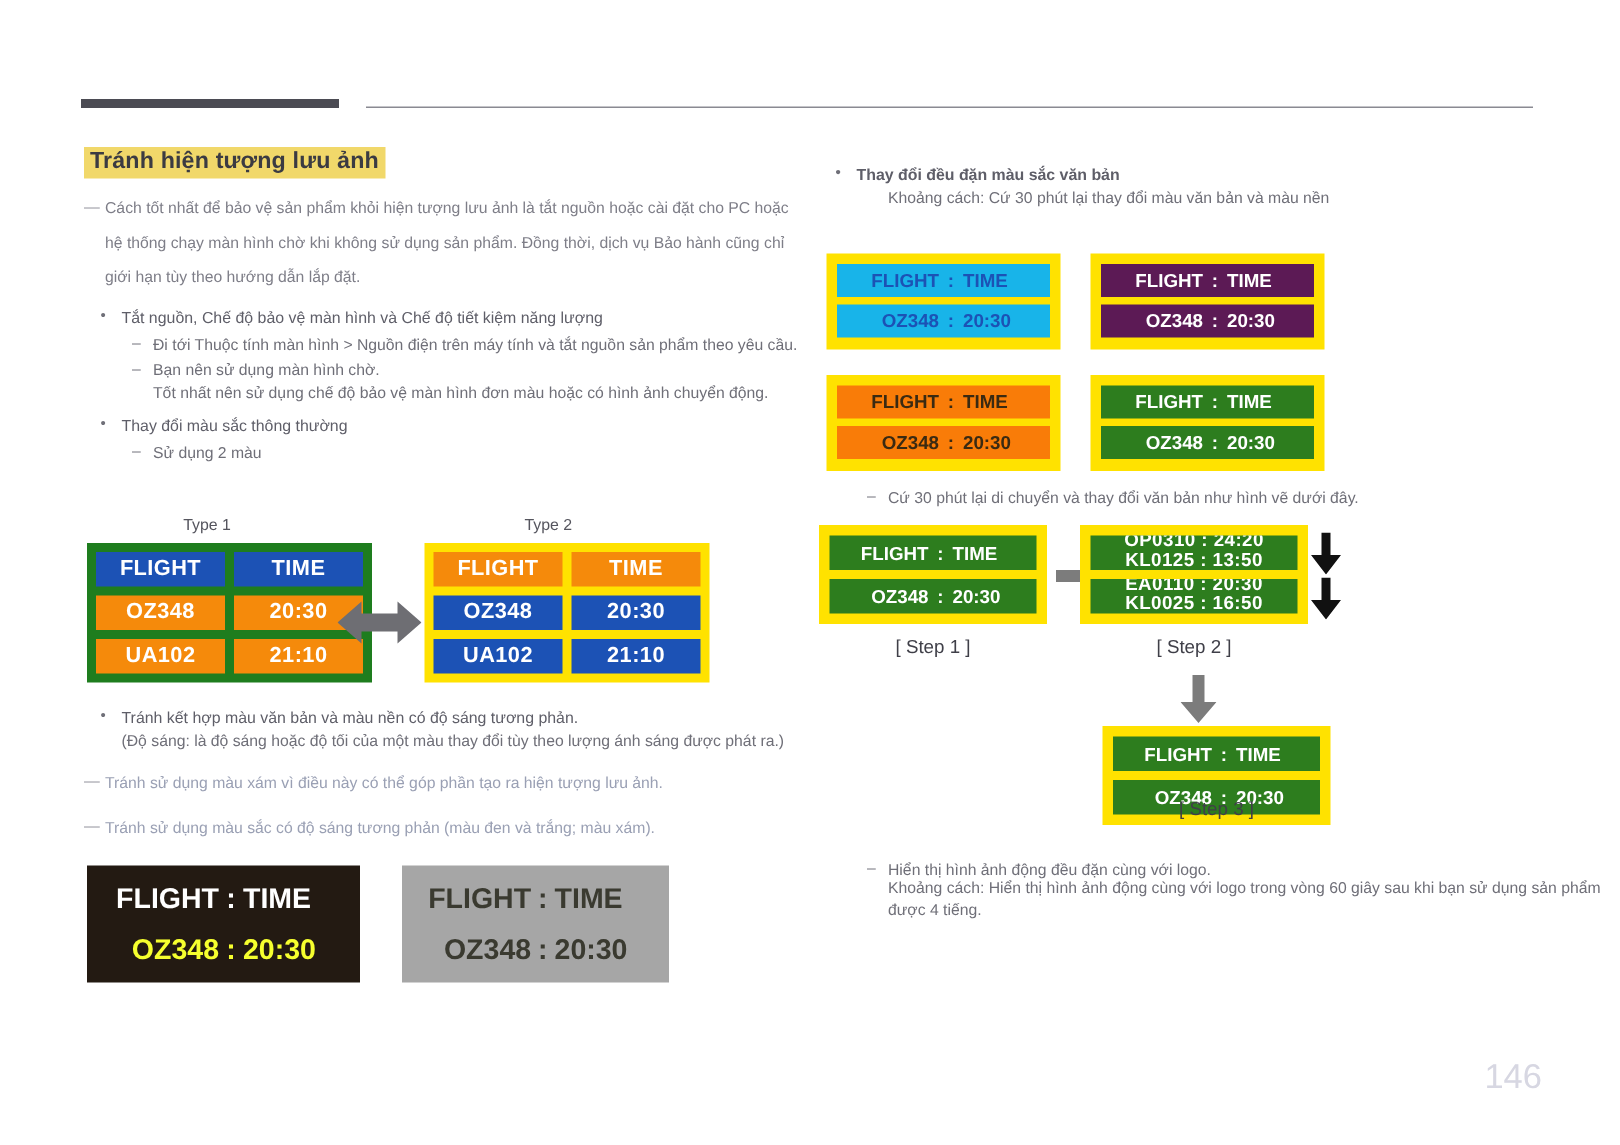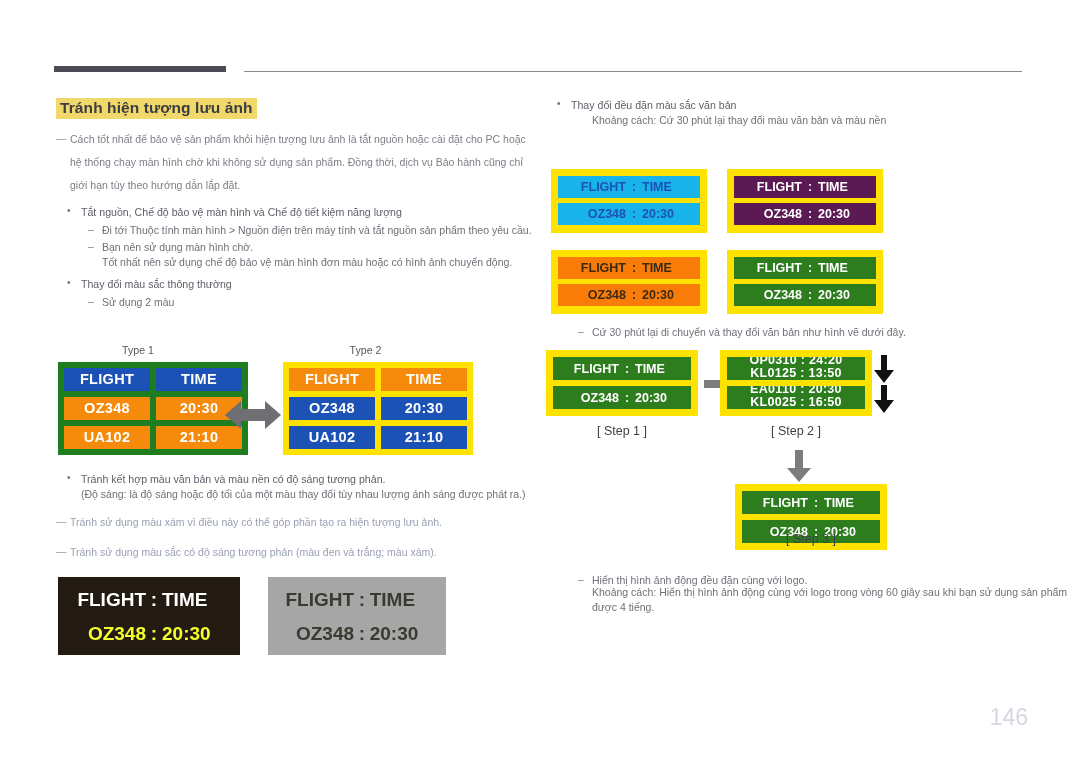--- a/index.html
+++ b/index.html
@@ -145,21 +145,21 @@
       <div class="cell c-time" style="background:#1c52b5;color:#ffffff;">20:30</div>
     </div>
     <div class="row">
       <div class="cell c-flight" style="background:#1c52b5;color:#ffffff;">UA102</div>
       <div class="cell c-time" style="background:#1c52b5;color:#ffffff;">21:10</div>
     </div>
   </div>
 
   <div class="col" style="left:56px;top:472px;width:482px;">
     <div class="bullet" style="margin-top:0;">Tránh kết hợp màu văn bản và màu nền có độ sáng tương phản.</div>
-    <div class="subcont" style="padding-left:25px;">(Độ sáng: là độ sáng hoặc độ tối của một màu thay đổi tùy nhau lượng ánh sáng được phát ra.)</div>
+    <div class="subcont" style="padding-left:25px;">(Độ sáng: là độ sáng hoặc độ tối của một màu thay đổi tùy theo lượng ánh sáng được phát ra.)</div>
     <div class="dash-note" style="margin-top:10px;color:#9aa0b4;">Tránh sử dụng màu xám vì điều này có thể góp phần tạo ra hiện tượng lưu ảnh.</div>
     <div class="dash-note" style="margin-top:7px;color:#9aa0b4;">Tránh sử dụng màu sắc có độ sáng tương phản (màu đen và trắng; màu xám).</div>
   </div>
 
   <div class="bigsample" style="left:58px;top:577px;width:182px;height:78px;background:#231a12;padding:6px 0;">
     <div class="lb-row">
       <span class="lb-a" style="color:#ffffff;">FLIGHT</span>
       <span class="lb-c" style="color:#ffffff;">:</span>
       <span class="lb-b" style="color:#ffffff;">TIME</span>
     </div>
@@ -177,21 +177,21 @@
       <span class="lb-b" style="color:#3a3a30;">TIME</span>
     </div>
     <div class="lb-row">
       <span class="lb-a" style="color:#3a3a30;">OZ348</span>
       <span class="lb-c" style="color:#3a3a30;">:</span>
       <span class="lb-b" style="color:#3a3a30;">20:30</span>
     </div>
   </div>
 
   <div class="col" style="left:546px;top:98px;width:480px;">
-    <div class="bullet" style="margin-top:0;">Thay đổi đều đặn màu sắc văn bản</div>
+    <div class="bullet" style="margin-top:12px;font-weight:bold;">Thay đổi đều đặn màu sắc văn bản</div>
     <div class="subcont">Khoảng cách: Cứ 30 phút lại thay đổi màu văn bản và màu nền</div>
   </div>
 
   <div class="pairbox" style="left:551px;top:169px;width:156px;height:64px;">
     <div class="lb-row" style="background:#18b4e9;">
       <span class="lb-a" style="color:#1c52b5;">FLIGHT</span>
       <span class="lb-c" style="color:#1c52b5;">:</span>
       <span class="lb-b" style="color:#1c52b5;">TIME</span>
     </div>
     <div class="lb-row" style="background:#18b4e9;">

